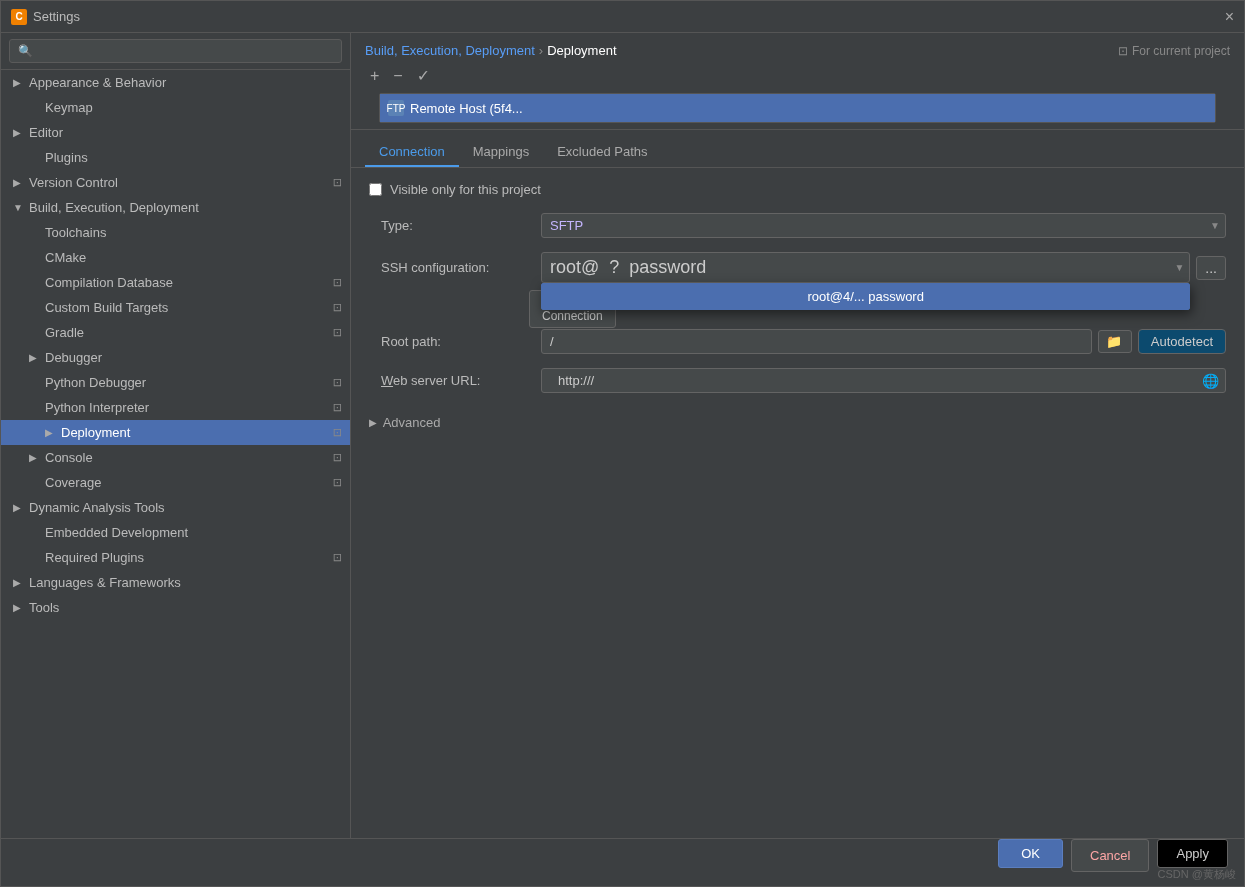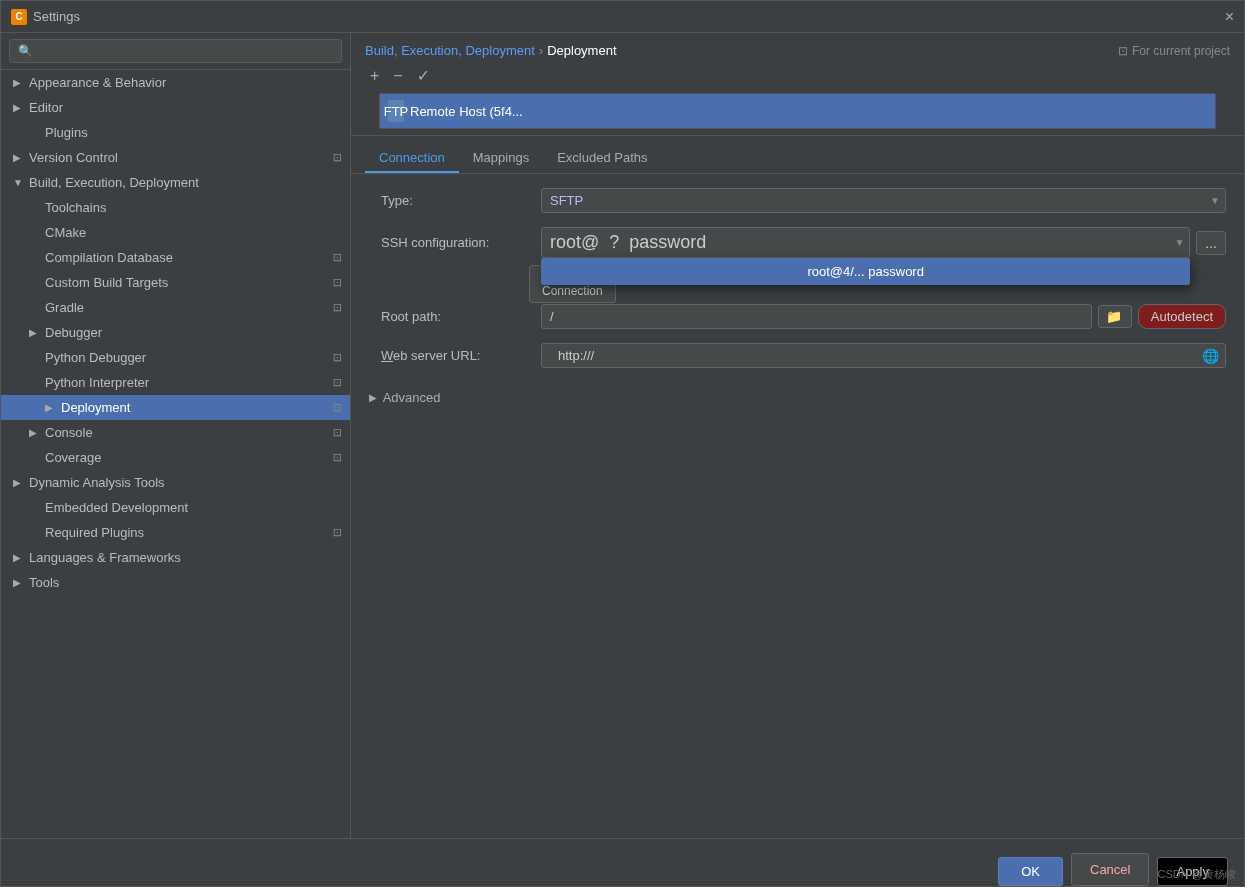--- a/index.html
+++ b/index.html
@@ -161,25 +161,25 @@
       padding: 6px 8px;
       color: #ccc;
       display: flex;
       align-items: center;
       font-size: 13px;
       cursor: pointer;
     }
     .server-item.selected { background: #4b6eaf; color: #fff; }
     .server-icon {
       width: 16px;
-      height: 22px;
+      height: 16px;
       background: #5b82b5;
       border-radius: 2px;
       margin-right: 6px;
-      font-size: 13px;
+      font-size: 10px;
       color: #fff;
       display: flex;
       align-items: center;
       justify-content: center;
     }
     
     .tabs-row {
       display: flex;
       padding: 8px 14px 0 14px;
       border-bottom: 1px solid #555;
@@ -333,25 +333,25 @@
     .folder-btn {
       background: #45494a;
       border: 1px solid #646464;
       color: #aaa;
       padding: 3px 8px;
       border-radius: 3px;
       cursor: pointer;
       font-size: 13px;
     }
     .btn-autodetect {
-      background: #7f1d1d;
+      background: #0c4a6e;
       border: 1px solid #646464;
       color: #ccc;
       padding: 4px 12px;
-      border-radius: 9px;
+      border-radius: 4px;
       cursor: pointer;
       font-size: 13px;
     }
     .web-url-wrapper {
       flex: 1;
       position: relative;
       display: flex;
       align-items: center;
     }
     .web-url-input {
@@ -377,21 +377,21 @@
       cursor: pointer;
       color: #aaa;
     }
     .advanced-arrow { margin-right: 6px; font-size: 10px; }
     
     .bottom-bar {
       height: 48px;
       background: #3c3f41;
       border-top: 1px solid #555;
       display: flex;
-      align-items: flex-end;
+      align-items: flex-start;
       justify-content: flex-end;
       padding: 0 16px;
       gap: 8px;
       flex-shrink: 0;
     }
     .btn-ok {
       background: #4b6eaf;
       border: 1px solid #5b7ebf;
       color: #fff;
       padding: 6px 22px;
@@ -439,20 +439,24 @@
   <div class="main-content">
 
     <div class="sidebar">
       <div class="search-box">
         <input class="search-input" type="text" placeholder="🔍" style="">
       </div>
 
       <div class="sidebar-item level-1">
         <span class="expand-arrow">▶</span>
         <span>Appearance &amp; Behavior</span>
+      </div>
+      <div class="sidebar-item level-2">
+        <span class="expand-arrow"> </span>
+        <span>Keymap</span>
       </div>
 
       <div class="sidebar-item level-1">
         <span class="expand-arrow">▶</span>
         <span>Editor</span>
       </div>
       <div class="sidebar-item level-2">
         <span class="expand-arrow"> </span>
         <span>Plugins</span>
       </div>
@@ -564,20 +568,24 @@
       </div>
 
       <div class="tabs-row">
         <div class="tab active">Connection</div>
         <div class="tab">Mappings</div>
         <div class="tab">Excluded Paths</div>
       </div>
 
       <div class="form-area">
 
+        <div class="checkbox-row">
+          <input type="checkbox" style="">
+          <span class="checkbox-label">Visible only for this project</span>
+        </div>
 
         <div class="form-row">
           <span class="field-label">Type:</span>
           <div class="field-control">
             <div class="select-wrapper">
               <select>
                 <option>SFTP</option>
                 <option>FTP</option>
                 <option>Local</option>
               </select>

